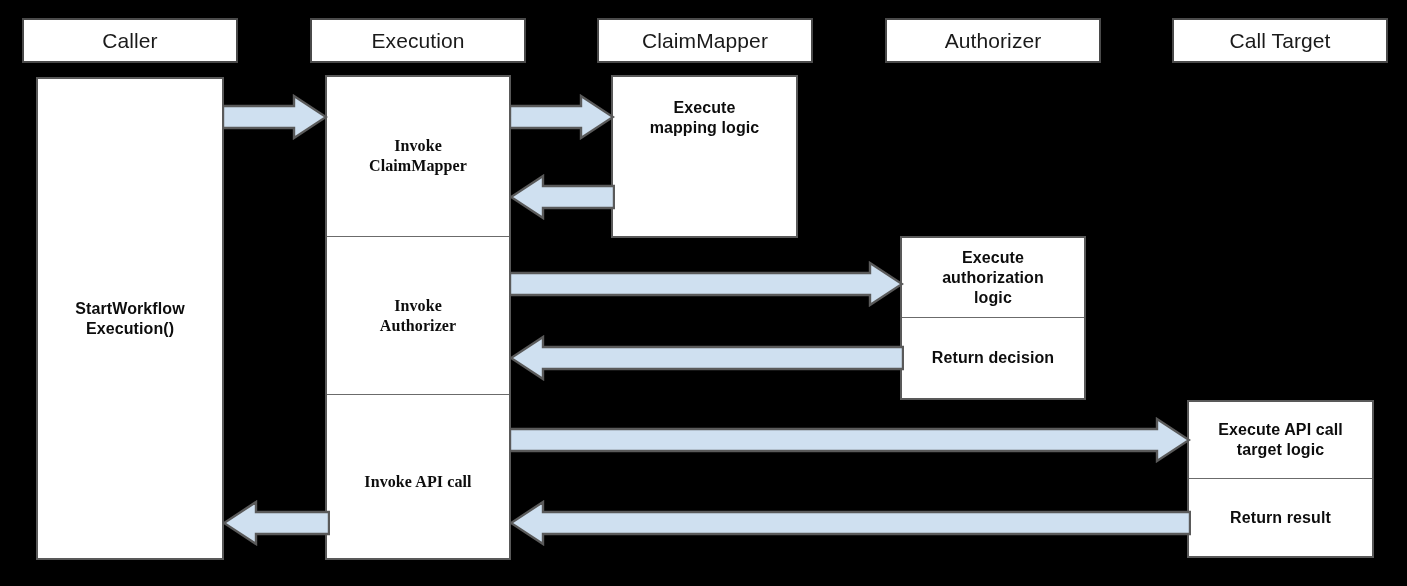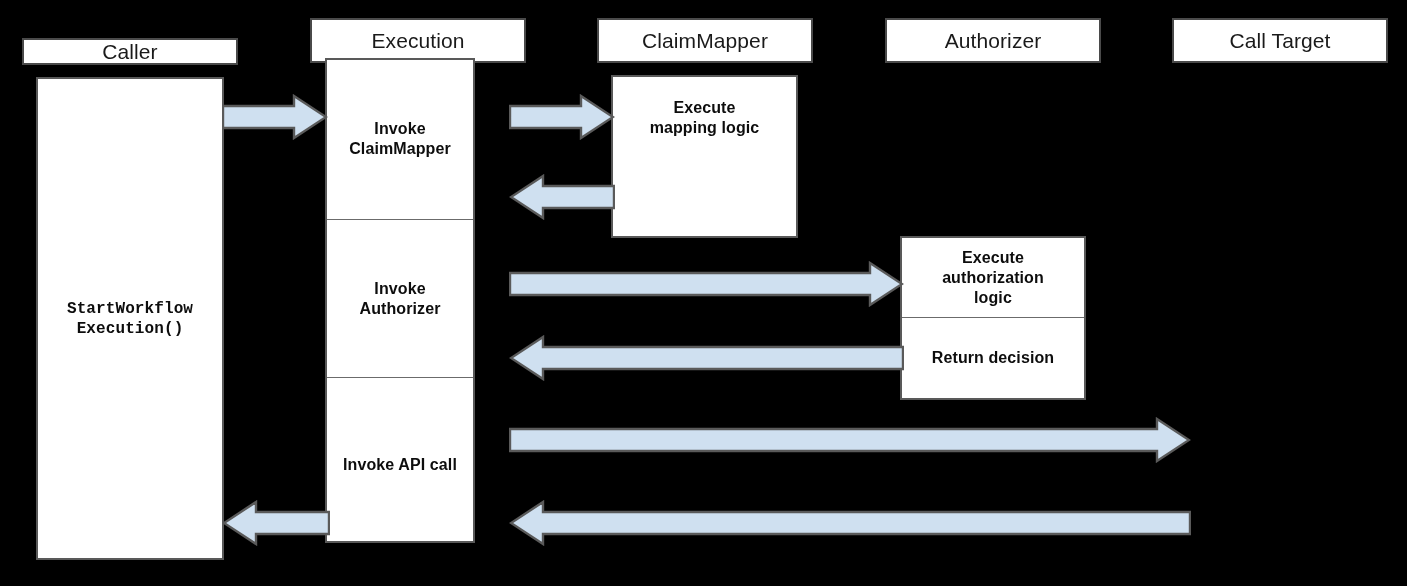--- a/index.html
+++ b/index.html
@@ -66,48 +66,48 @@
   .arrow {
     position: absolute;
   }
   .arrow svg { display: block; }
 </style>
 </head>
 <body>
 
 <div id="canvas">
 
-  <div class="head-box" style="left:22px; top:18px; width:216px; height:27px;margin-top:20px;">
+  <div class="head-box" style="left:22px; top:18px; width:216px; height:45px;">
     <span class="label">Caller</span>
   </div>
 
   <div class="head-box" style="left:310px; top:18px; width:216px; height:45px;">
     <span class="label">Execution</span>
   </div>
 
   <div class="head-box" style="left:597px; top:18px; width:216px; height:45px;">
     <span class="label">ClaimMapper</span>
   </div>
 
   <div class="head-box" style="left:885px; top:18px; width:216px; height:45px;">
     <span class="label">Authorizer</span>
   </div>
 
   <div class="head-box" style="left:1172px; top:18px; width:216px; height:45px;align-items:center;">
     <span class="label">Call Target</span>
   </div>
 
   <div class="act-box" style="left:36px; top:77px; width:188px; height:483px;">
-    <div class="act-seg" style="height:100%;font-family:Liberation Mono, monospace;">
+    <div class="act-seg" style="height:100%;">
       <span class="txt" style="white-space:pre-line;">StartWorkflow
 Execution()</span>
     </div>
   </div>
 
-  <div class="act-box" style="left:325px; top:58px; width:150px; height:485px;">
+  <div class="act-box" style="left:325px; top:75px; width:186px; height:485px;font-family:Liberation Serif, serif;">
     <div class="act-seg" style="height:161px;">
       <span class="txt" style="white-space:pre-line;">Invoke
 ClaimMapper</span>
     </div>
     <div class="act-seg" style="height:160px;">
       <span class="txt" style="white-space:pre-line;">Invoke
 Authorizer</span>
     </div>
     <div class="act-seg" style="height:164px;">
       <span class="txt" style="white-space:pre-line;margin-top:10px;">Invoke API call</span>
@@ -125,20 +125,29 @@
     <div class="act-seg" style="height:82px;">
       <span class="txt" style="white-space:pre-line;">Execute
 authorization
 logic</span>
     </div>
     <div class="act-seg" style="height:82px;">
       <span class="txt" style="white-space:pre-line;">Return decision</span>
     </div>
   </div>
 
+  <div class="act-box" style="left:1187px; top:400px; width:187px; height:158px;">
+    <div class="act-seg" style="height:79px;">
+      <span class="txt" style="white-space:pre-line;">Execute API call
+target logic</span>
+    </div>
+    <div class="act-seg" style="height:79px;">
+      <span class="txt" style="white-space:pre-line;">Return result</span>
+    </div>
+  </div>
 
   <div class="arrow" style="left:222px; top:94px; width:106px; height:46px;">
     <svg width="106" height="46" viewBox="0 0 106 46">
       <polygon points="1,12 72,12 72,2 104,23 72,44 72,34 1,34" fill="#cfe0f0" stroke="#5a5a5a" stroke-width="2.4" stroke-linejoin="miter"></polygon>
     </svg>
   </div>
 
   <div class="arrow" style="left:509px; top:94px; width:106px; height:46px;">
     <svg width="106" height="46" viewBox="0 0 106 46">
       <polygon points="1,12 72,12 72,2 104,23 72,44 72,34 1,34" fill="#cfe0f0" stroke="#5a5a5a" stroke-width="2.4" stroke-linejoin="miter"></polygon>

